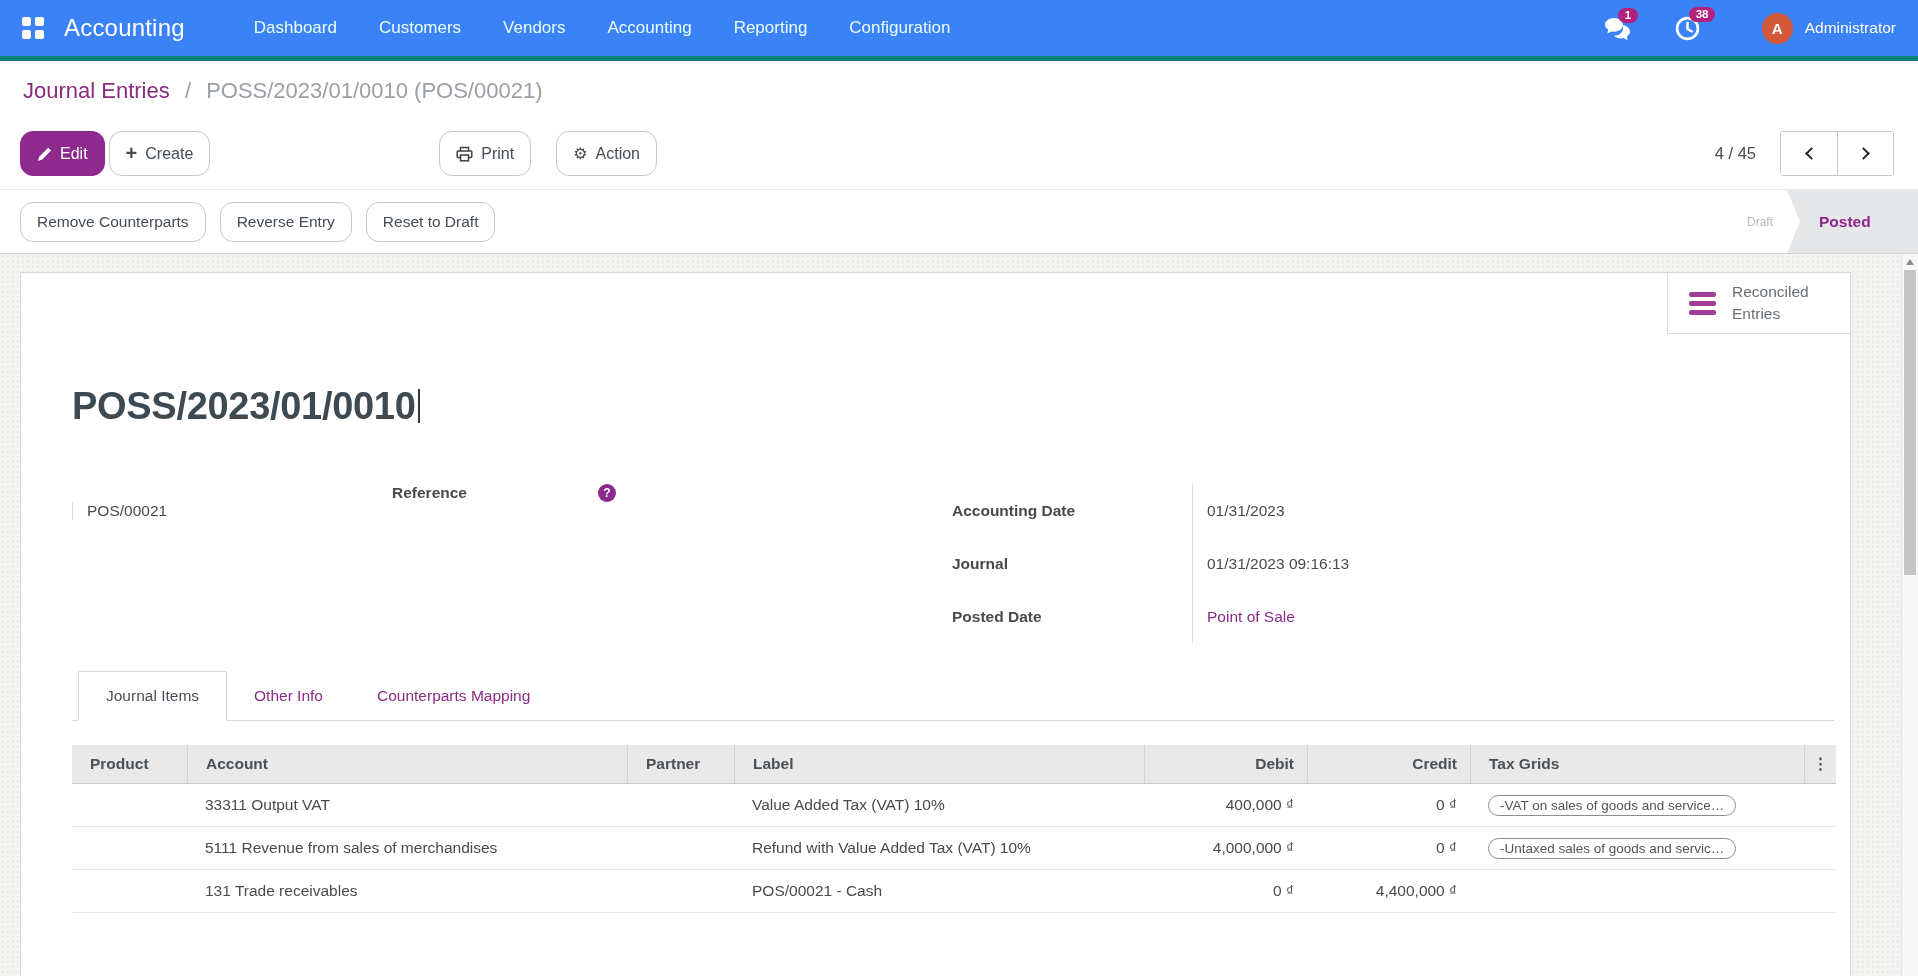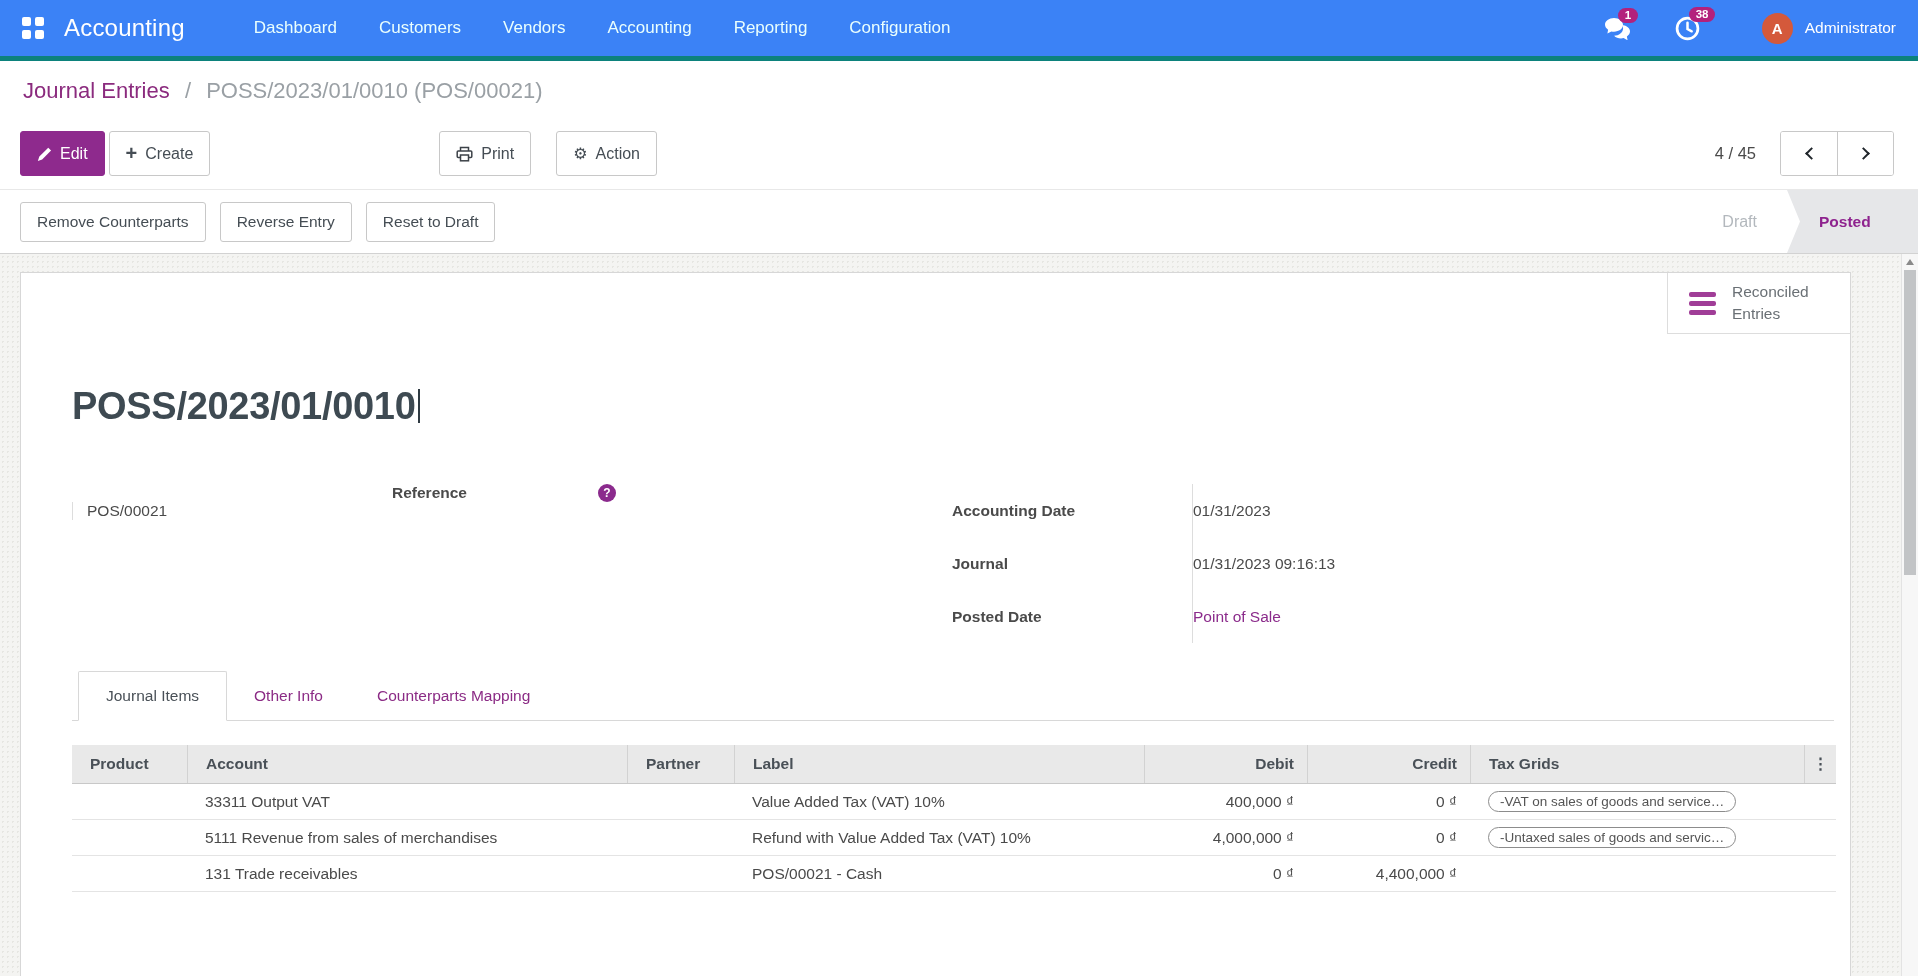--- a/index.html
+++ b/index.html
@@ -32,21 +32,21 @@
   
   .breadcrumb-row { height:57px; padding:17px 0 0 23px; font-size:22px; background:#fff; white-space:nowrap; }
   .bc-link { color:#8b2b7e; cursor:pointer; }
   .bc-sep { color:#9aa0a5; margin:0 9px; }
   .bc-current { color:#9aa0a5; }
 
   
   .action-row { height:72px; padding:13px 24px 0 20px; display:flex; align-items:flex-start; border-bottom:1px solid #e8e8e8; }
   .btn {
     height:45px; display:inline-flex; align-items:center; gap:8px;
-    font-size:16px; padding:0 16px; border-radius:3px; cursor:pointer;
+    font-size:16px; padding:0 16px; border-radius:13px; cursor:pointer;
     background:#fff; border:1px solid #c8c8c8; color:#454d54; white-space:nowrap;
   }
   .btn-primary { background:#8e2a8d; border-color:#8e2a8d; color:#fff; }
   .btn-edit { margin-right:4px; }
   .btn-print { margin-left:229px; }
   .btn-action { margin-left:25px; }
   .plus-glyph { font-size:20px; font-weight:700; line-height:1; margin-top:-2px; }
   .gear-glyph { font-size:16px; line-height:1; }
   .pager { margin-left:auto; display:flex; align-items:center; }
   .pager-count { font-size:16.5px; color:#4a4a4a; margin-right:24px; }
@@ -54,21 +54,21 @@
   .pager-btn { width:56px; display:flex; align-items:center; justify-content:center; background:#fff; cursor:pointer; }
   .pager-btn + .pager-btn { border-left:1px solid #c8c8c8; }
   .chev { width:9px; height:9px; border-top:2.5px solid #20262b; border-right:2.5px solid #20262b; display:inline-block; }
   .chev-left  { transform:rotate(-135deg); margin-left:4px; }
   .chev-right { transform:rotate(45deg);  margin-right:4px; }
 
   
   .status-row { height:64px; border-bottom:1px solid #d2d2d2; display:flex; align-items:center; padding-left:20px; background:#fff; }
   .status-row .btn { height:40px; font-size:15.5px; margin-right:14px; }
   .statusbar { margin-left:auto; height:63px; display:flex; align-items:center; }
-  .state-draft { color:#b3b8bd; font-size:16px; margin-right:30px; cursor:pointer; }
+  .state-draft { color:#b3b8bd; font-size:12px; margin-right:14px; cursor:pointer; }
   .state-posted-seg {
     height:63px; width:131px; background:#e6e7e9; display:flex; align-items:center;
     padding-left:32px; clip-path:polygon(0 0,100% 0,100% 100%,0 100%,13px 50%); cursor:pointer;
   }
   .state-posted-seg span { color:#8e238e; font-weight:700; font-size:15.5px; }
 
   
   .content {
     position:relative; height:722px; overflow:hidden;
     background-color:#f4f4f2;
@@ -98,21 +98,21 @@
   .group-right { flex:1; display:flex; }
   .field-row { display:flex; align-items:center; height:53px;flex-direction:column; }
   .flabel { width:240px; font-weight:700; font-size:15.5px; color:#4a4a4a; display:flex; align-items:center; }
   .help-icon {
     margin-left:auto; margin-right:16px; width:18px; height:18px; border-radius:50%;
     background:#8b2a8d; color:#fff; font-size:12px; font-weight:700;
     display:flex; align-items:center; justify-content:center; cursor:pointer;
   }
   .fvalue-cell { border-left:1px solid #ddd; align-self:stretch; display:flex; align-items:center; padding-left:14px; font-size:15.5px; color:#4a4a4a; min-width:220px; }
   .gr-labels .flabel { height:53px; }
-  .gr-values { border-left:1px solid #ddd; padding-left:0; }
+  .gr-values { border-left:1px solid #ddd; padding-left:14px; }
   .gr-values .fval { height:53px; display:flex; align-items:center; font-size:15.5px; color:#4a4a4a; }
   .link-purple { color:#8b2b8b; cursor:pointer; }
 
   
   .tabs { margin-top:28px; display:flex; border-bottom:1px solid #d8d8d8; height:50px; align-items:flex-end; padding-left:6px; }
   .tab { font-size:15.5px; padding:0 27px; line-height:48px; cursor:pointer; color:#8b2b85; }
   .tab.active {
     color:#495057; background:#fff; border:1px solid #d8d8d8; border-bottom:1px solid #fff;
     margin-bottom:-1px; border-radius:2px 2px 0 0;
   }
@@ -122,21 +122,21 @@
   .trow {
     display:grid;
     grid-template-columns:115px 440px 107px 410px 163px 163px 1fr 32px;
     align-items:center;
   }
   .thead { background:#e9e9e9; height:39px; border-bottom:1px solid #c8c8c8; }
   .thead .tcell { font-weight:700; font-size:15.5px; color:#495057; }
   .tcell { padding-left:18px; height:100%; display:flex; align-items:center; overflow:hidden; white-space:nowrap; }
   .thead .tcell + .tcell { border-left:1px solid #d2d2d2; }
   .tnum { justify-content:flex-end; padding-right:13px; }
-  .tbody-row { height:36px; border-bottom:1px solid #e4e4e4; font-size:15.5px; color:#4a4a4a; cursor:pointer;text-align:center; }
+  .tbody-row { height:43px; border-bottom:1px solid #e4e4e4; font-size:15.5px; color:#4a4a4a; cursor:pointer;text-align:center; }
   .dots-cell { justify-content:center; font-size:16px; color:#51575c; cursor:pointer; font-weight:700; padding-left:0; }
   .tag-pill {
     display:inline-block; max-width:300px; border:1px solid #8c8c8c; border-radius:14px;
     padding:2px 11px; font-size:13.5px; color:#555; background:#fff;
     overflow:hidden; text-overflow:ellipsis; white-space:nowrap;
   }
   .tag-pill:empty { display:none; }
 
   
   .scrollbar { position:absolute; right:0; top:254px; width:17px; height:722px; background:#f7f7f7; border-left:1px solid #e3e3e3; }

